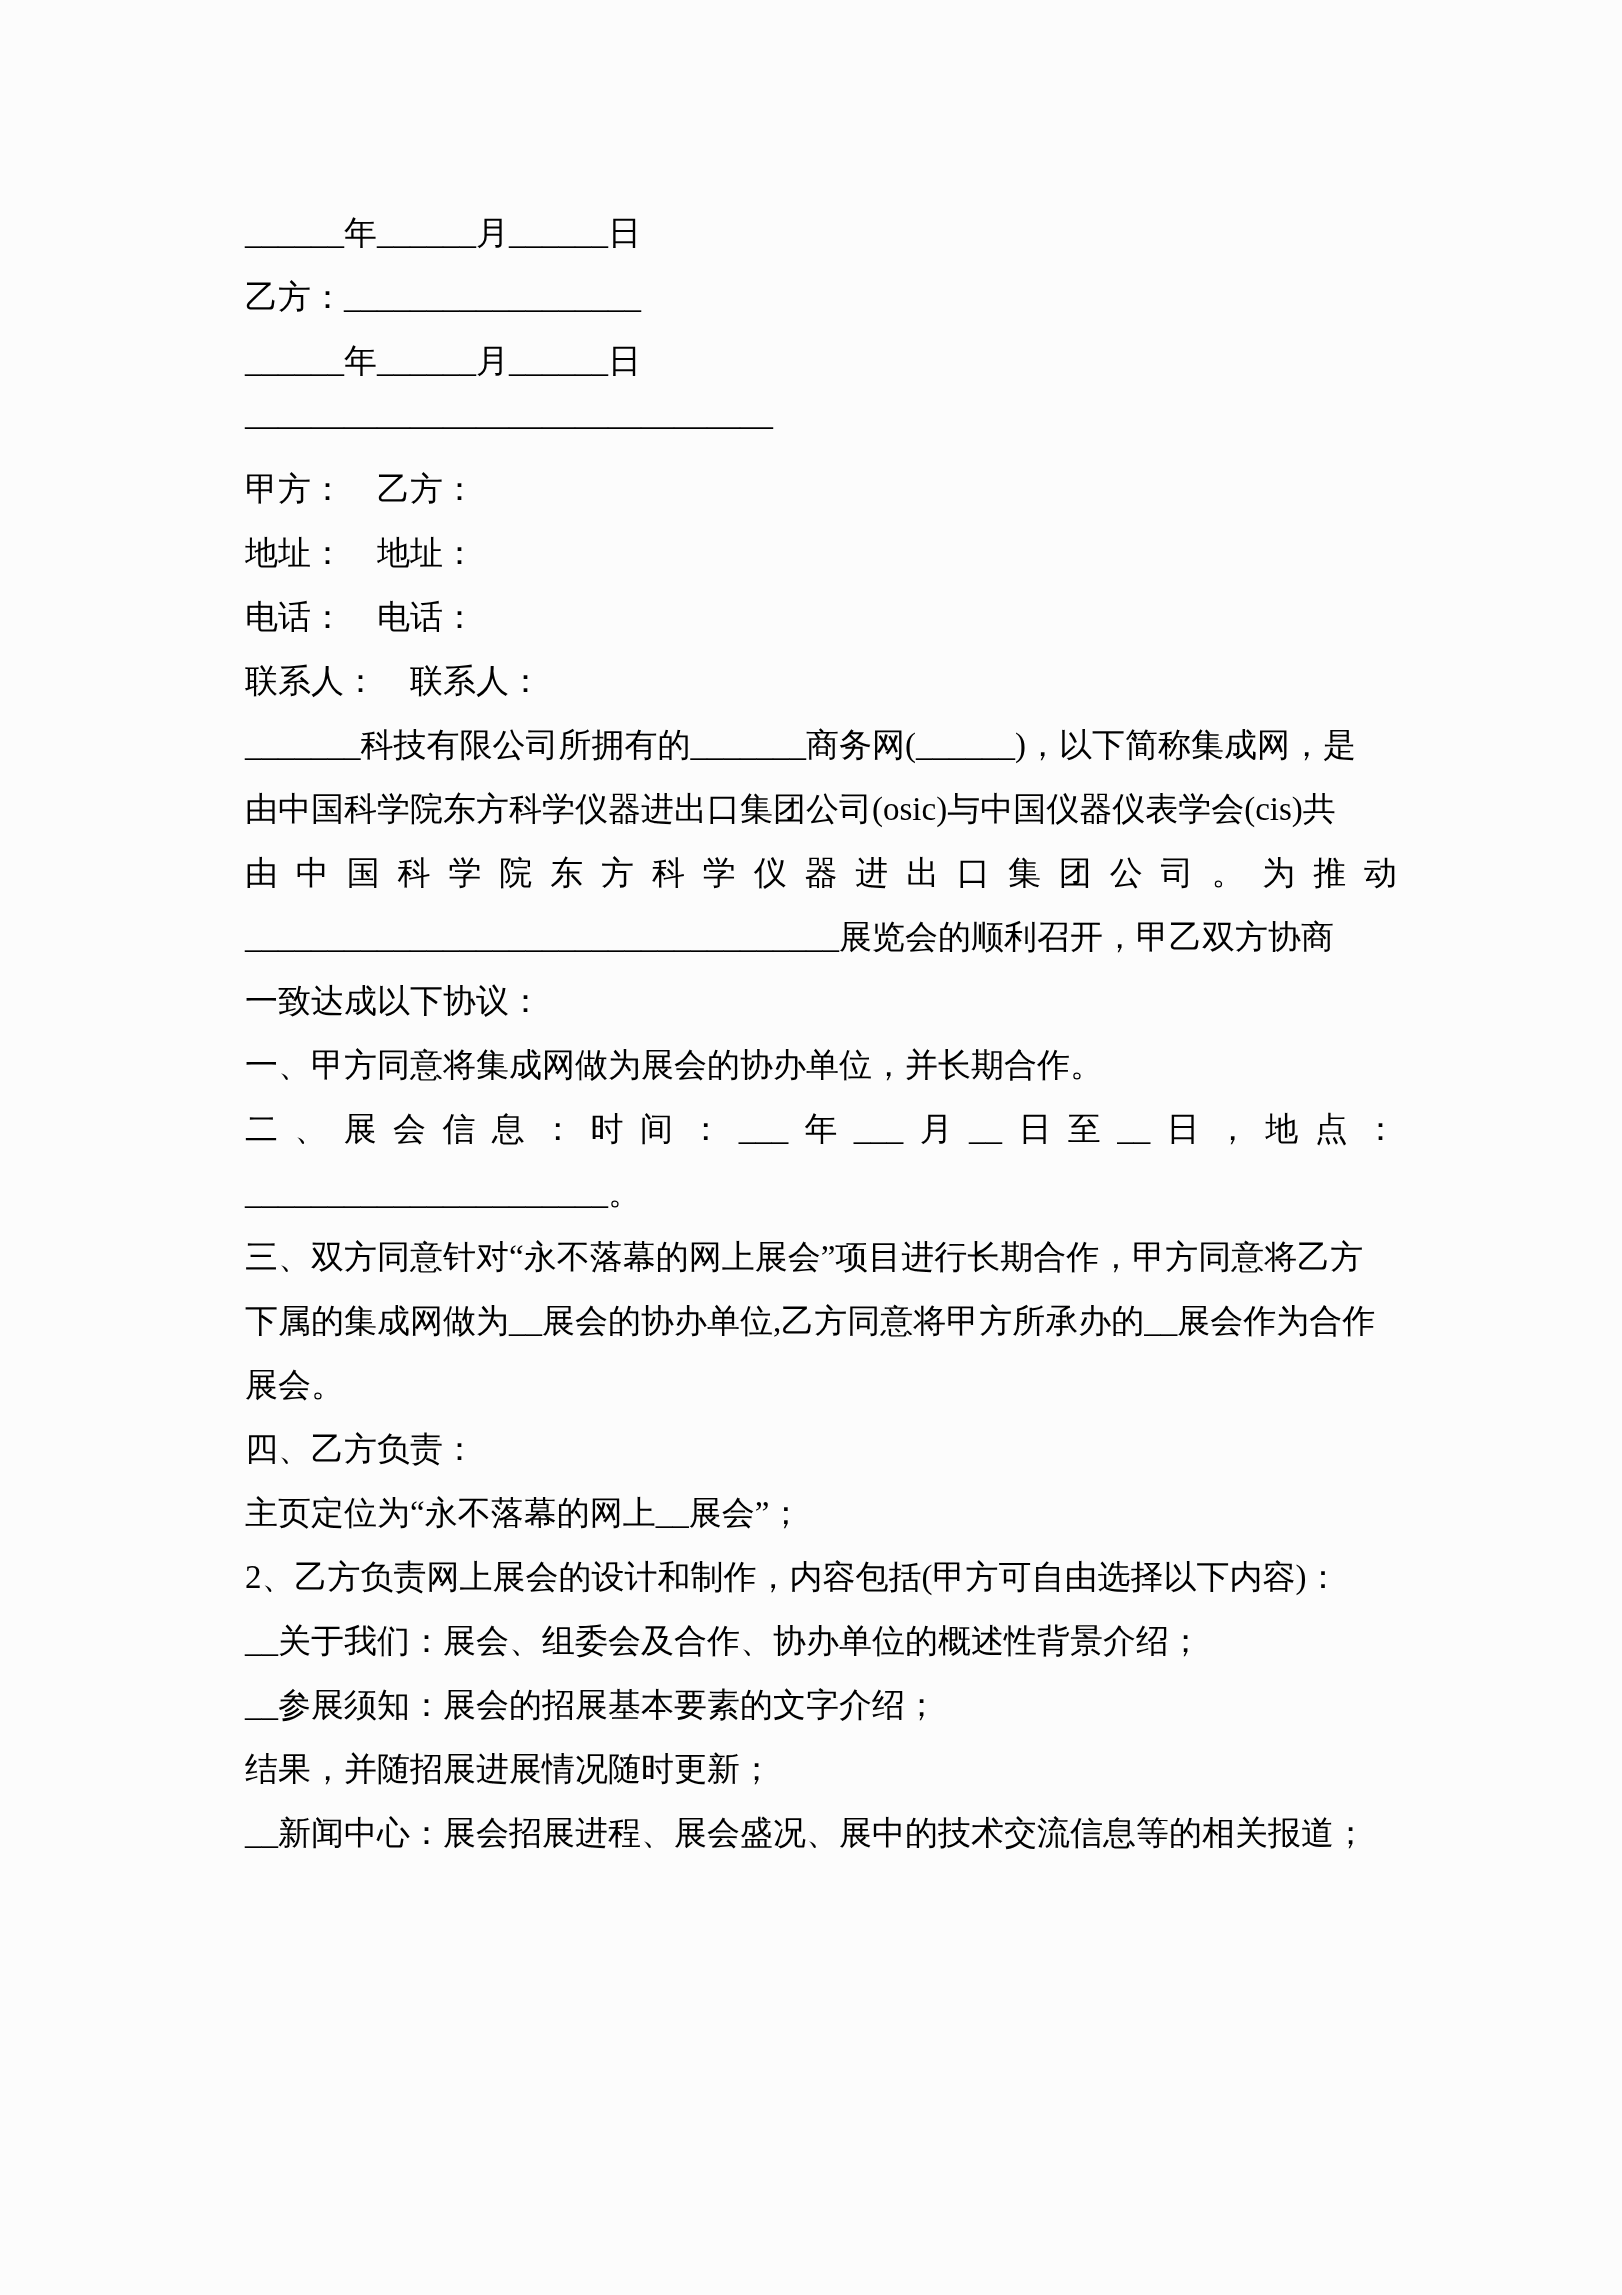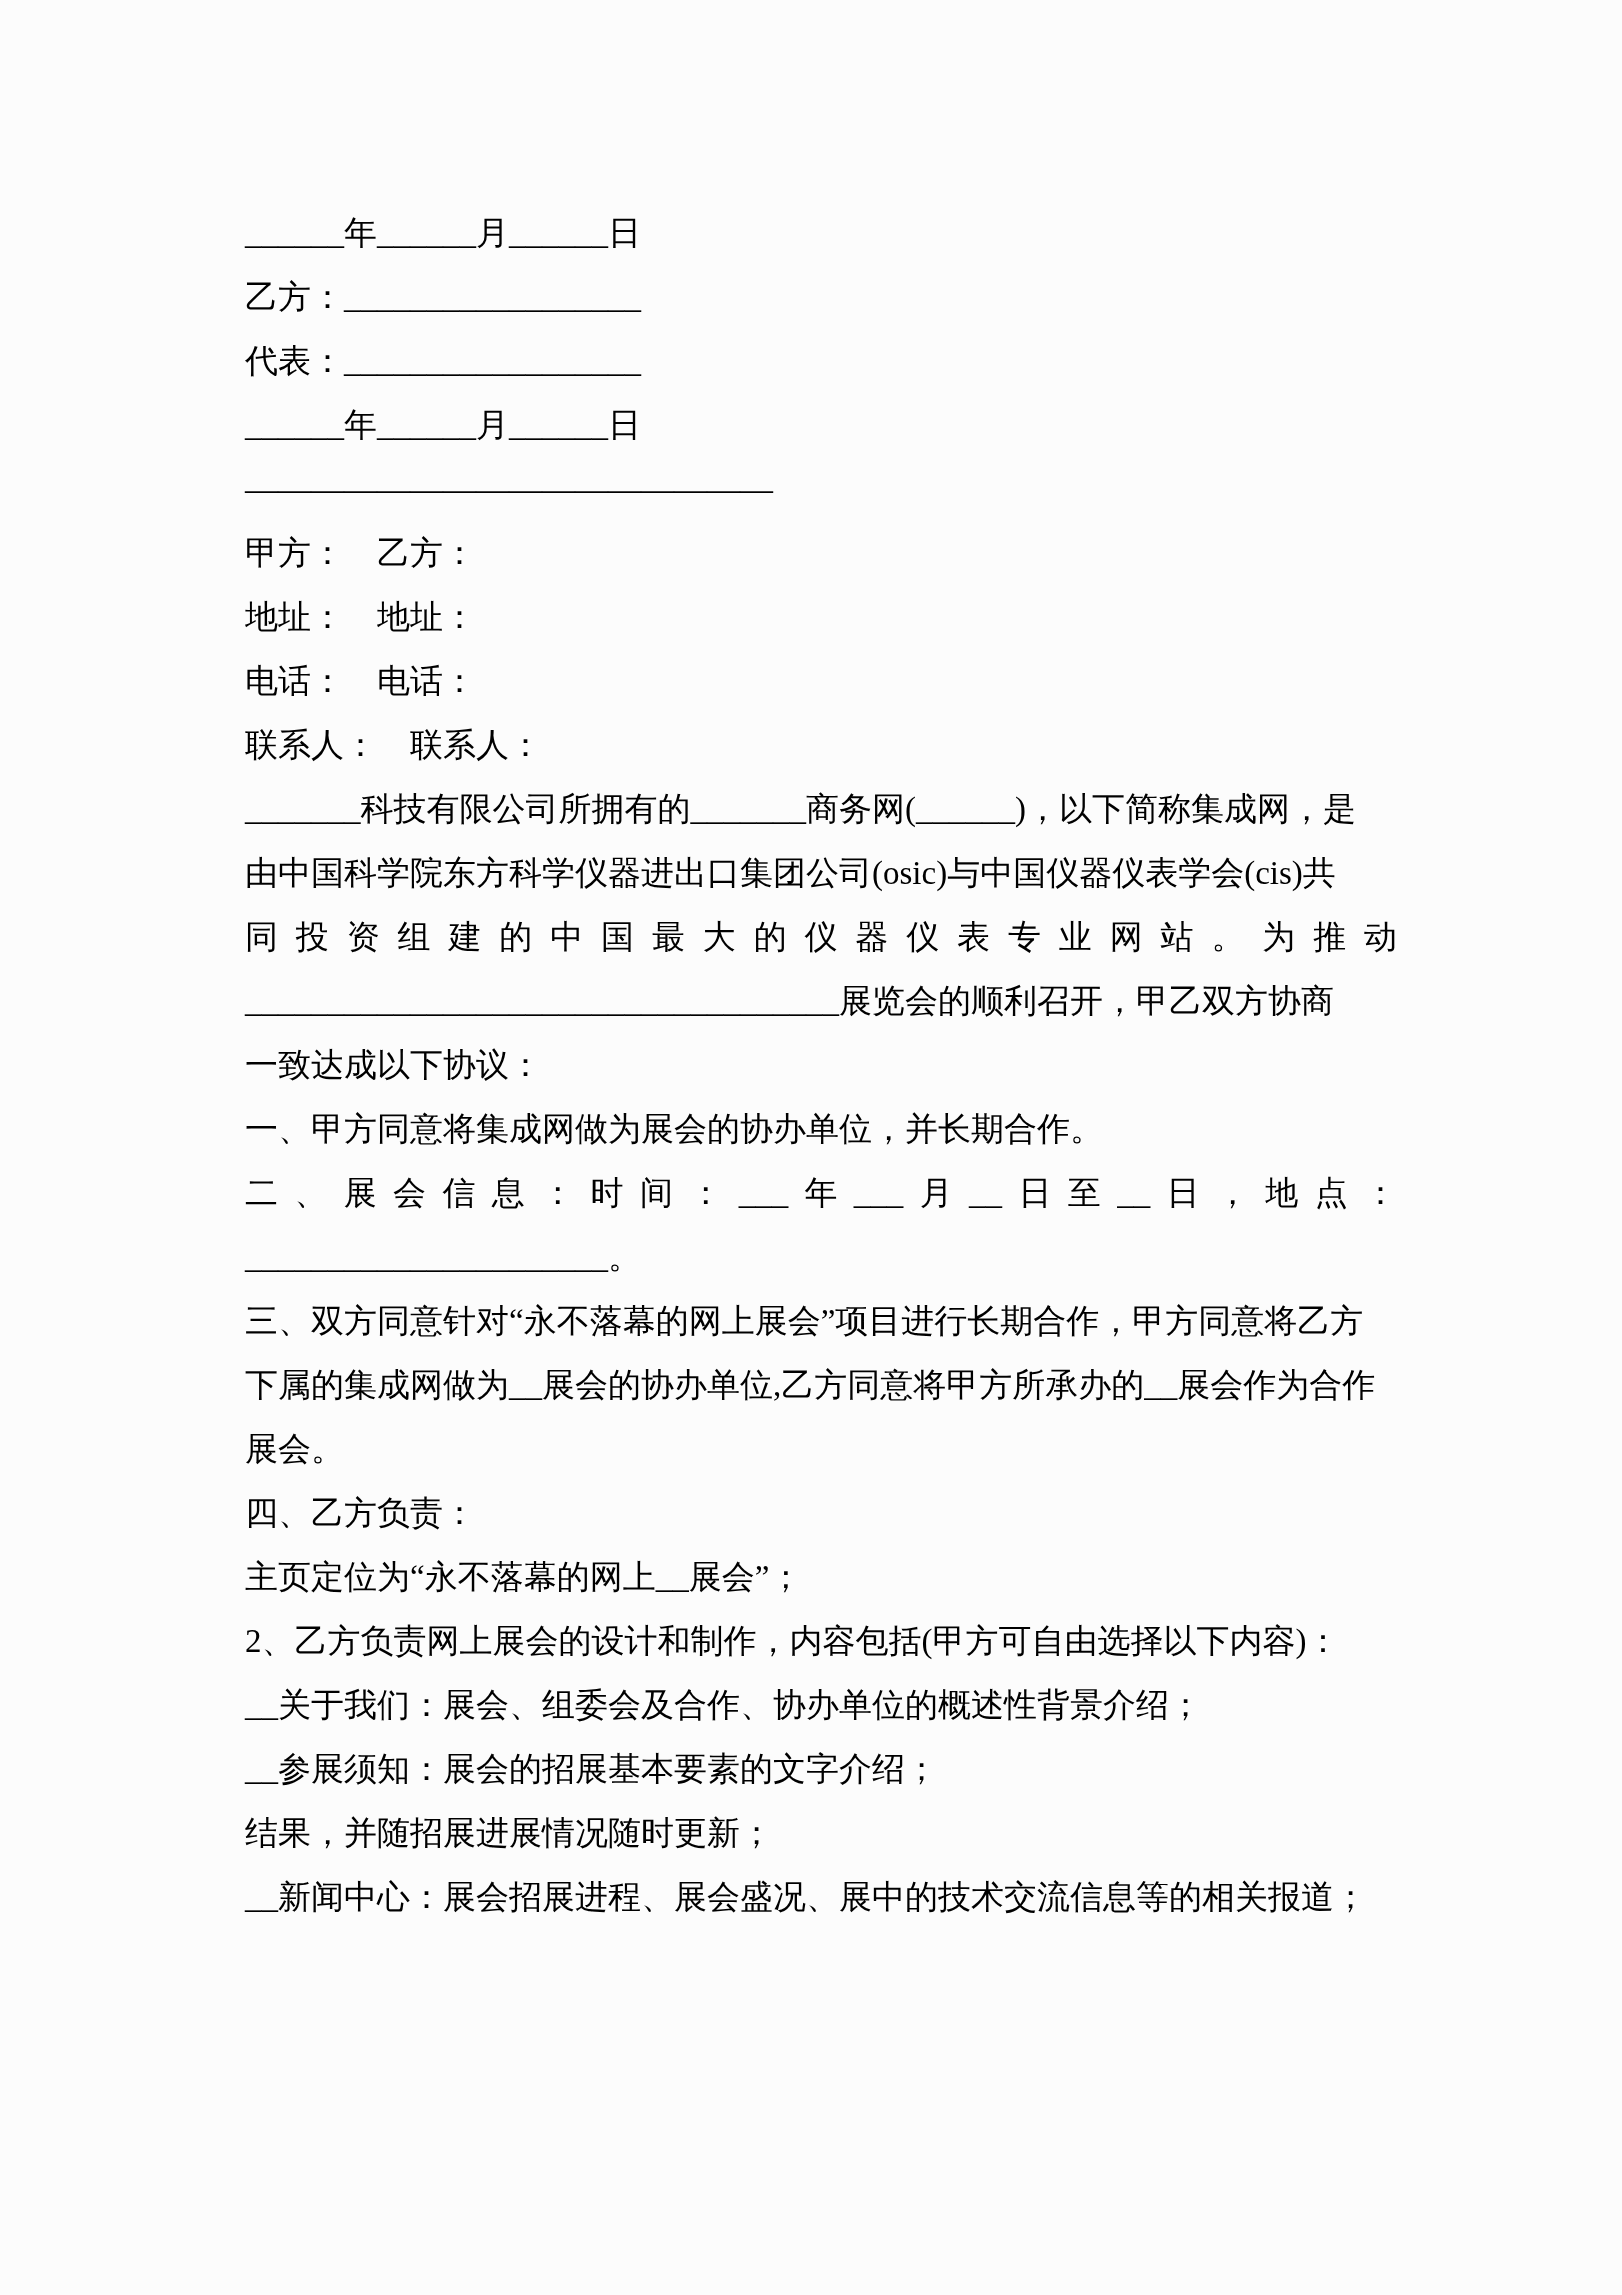--- a/index.html
+++ b/index.html
@@ -35,30 +35,29 @@
     text-align-last: justify;
   }
 </style>
 </head>
 <body>
 
 <div class="page" style="background: rgb(252, 252, 252); color: rgb(0, 0, 0);">
   <div class="doc-body">
       <p class="line">______年______月______日</p>
       <p class="line">乙方：__________________</p>
-      <p class="line">代表：__________________</p>
       <p class="line">______年______月______日</p>
       <p class="line">————————————————</p>
       <p class="line">甲方：　乙方：</p>
       <p class="line">地址：　地址：</p>
       <p class="line">电话：　电话：</p>
       <p class="line">联系人：　联系人：</p>
       <p class="line">_______科技有限公司所拥有的_______商务网(______)，以下简称集成网，是</p>
       <p class="line">由中国科学院东方科学仪器进出口集团公司(osic)与中国仪器仪表学会(cis)共</p>
-      <p class="line spread">同投资组建的中国最大的仪器仪表专业网站。为推动</p>
+      <p class="line spread">由中国科学院东方科学仪器进出口集团公司。为推动</p>
       <p class="line">____________________________________展览会的顺利召开，甲乙双方协商</p>
       <p class="line">一致达成以下协议：</p>
       <p class="line">一、甲方同意将集成网做为展会的协办单位，并长期合作。</p>
       <p class="line spread">二、展会信息：时间：___年___月__日至__日，地点：</p>
       <p class="line">______________________。</p>
       <p class="line">三、双方同意针对“永不落幕的网上展会”项目进行长期合作，甲方同意将乙方</p>
       <p class="line">下属的集成网做为__展会的协办单位,乙方同意将甲方所承办的__展会作为合作</p>
       <p class="line">展会。</p>
       <p class="line">四、乙方负责：</p>
       <p class="line">主页定位为“永不落幕的网上__展会”；</p>

